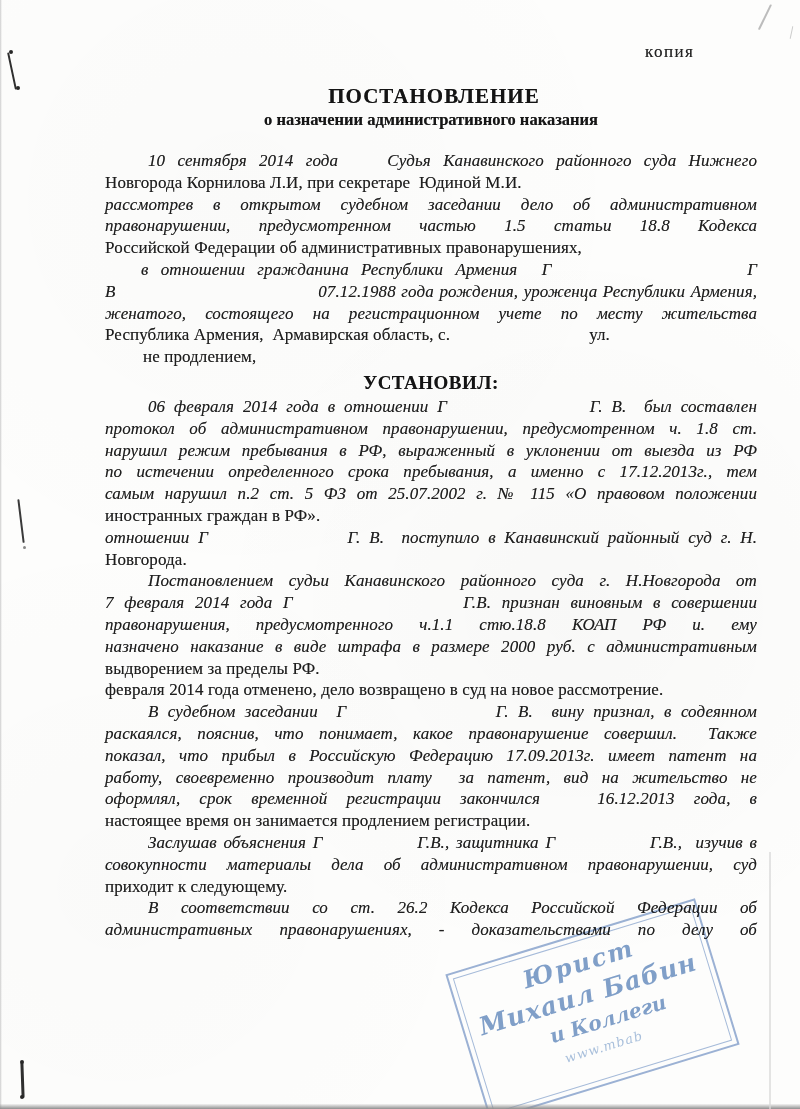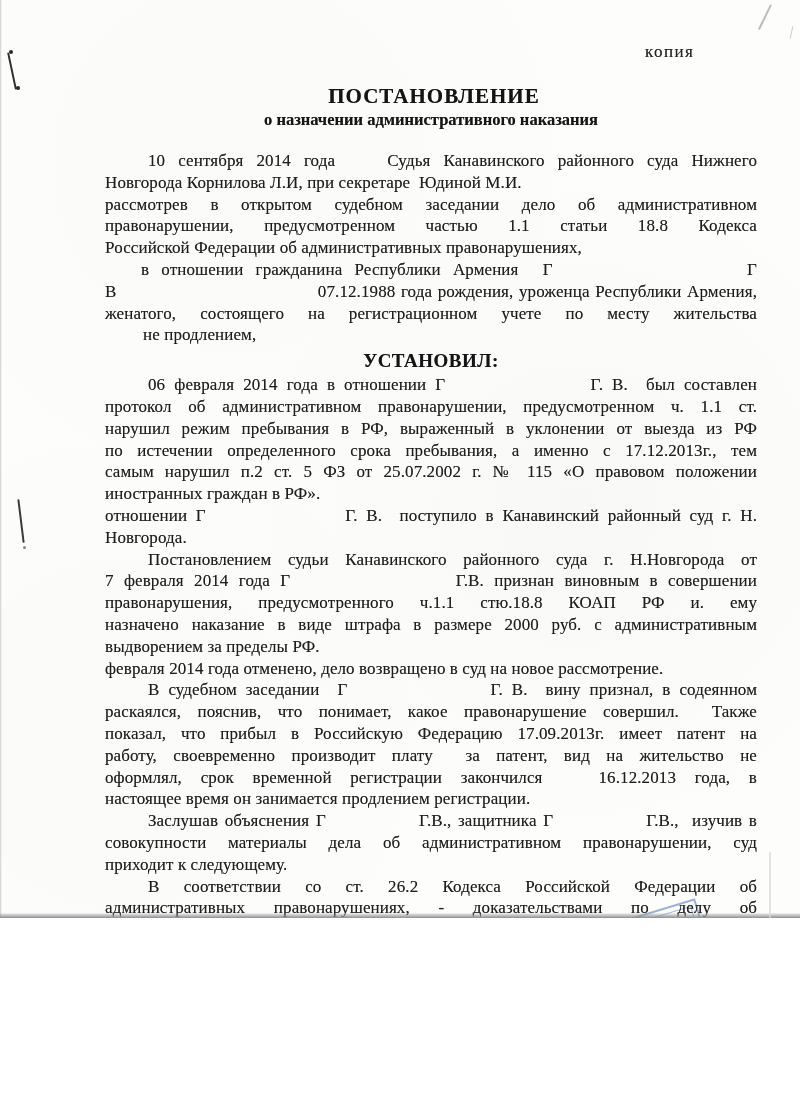--- a/index.html
+++ b/index.html
@@ -1,17 +1,17 @@
 <!DOCTYPE html>
 <html><head>
 <meta charset="utf-8">
 <style>
   html,body{margin:0;padding:0;background:#ffffff;}
   .page{
-    position:relative;width:800px;height:918px;overflow:hidden;
+    position:relative;width:800px;height:1109px;overflow:hidden;
     background:#fdfdfc;
     background-image:
       radial-gradient(circle at 30% 18%, rgba(0,0,0,0.012), transparent 40%),
       radial-gradient(circle at 72% 55%, rgba(0,0,0,0.018), transparent 45%),
       radial-gradient(circle at 15% 80%, rgba(0,0,0,0.012), transparent 35%);
     font-family:"Liberation Serif","DejaVu Serif",serif;
     color:#1e1e1e;
   }
   .copy-label{
     position:absolute;left:645px;top:42px;font-size:17px;letter-spacing:1.5px;
@@ -30,21 +30,21 @@
   .body-flow{
     position:absolute;left:105px;top:150px;width:652px;
     font-size:17px;letter-spacing:0.1px;
     text-shadow:0 0 0.5px rgba(25,25,25,0.5);
   }
   .para{margin:0;}
   .line{
     height:21.8px;line-height:21.8px;text-align:justify;text-align-last:left;
     white-space:normal;
   }
-  .line.j{text-align-last:justify;}
+  .line.j{text-align-last:justify;font-style:italic;}
   .heading{
     text-align:center;font-weight:bold;font-size:19px;letter-spacing:0.5px;
     line-height:22px;margin:4px 0 2px 0;color:#141414;
   }
   
   .stamp{
     position:absolute;left:462px;top:933px;width:257px;height:149px;
     transform:rotate(-17deg);transform-origin:center center;
     border:2px solid rgba(122,153,201,0.85);
     mix-blend-mode:multiply;opacity:0.88;
@@ -88,33 +88,34 @@
   <div class="doc-title">ПОСТАНОВЛЕНИЕ</div>
   <div class="doc-subtitle">о назначении административного наказания</div>
 
   <div class="body-flow">
       <div class="para">
         <div class="line j" style="padding-left: 43px;">10 сентября 2014 года&nbsp;&nbsp;&nbsp; Судья Канавинского районного суда Нижнего</div>
         <div class="line">Новгорода Корнилова Л.И, при секретаре&nbsp; Юдиной М.И.</div>
       </div>
       <div class="para">
         <div class="line j">рассмотрев в открытом судебном заседании дело об административном</div>
-        <div class="line j">правонарушении, предусмотренном частью 1.1 статьи 18.8 Кодекса</div>
+        <div class="line j">правонарушении, предусмотренном частью 1.5 статьи 18.8 Кодекса</div>
         <div class="line">Российской Федерации об административных правонарушениях,</div>
       </div>
       <div class="para">
         <div class="line j" style="padding-left: 36px;">в отношении гражданина Республики Армения&nbsp; Г&nbsp;&nbsp;&nbsp;&nbsp;&nbsp;&nbsp;&nbsp;&nbsp;&nbsp;&nbsp;&nbsp;&nbsp;&nbsp;&nbsp;&nbsp;&nbsp;Г</div>
         <div class="line j">В&nbsp;&nbsp;&nbsp;&nbsp;&nbsp;&nbsp;&nbsp;&nbsp;&nbsp;&nbsp;&nbsp;&nbsp;&nbsp;&nbsp;&nbsp;&nbsp;&nbsp;&nbsp;&nbsp;&nbsp;&nbsp;&nbsp;&nbsp;&nbsp;&nbsp;&nbsp;&nbsp;&nbsp;&nbsp;&nbsp;&nbsp;&nbsp;&nbsp;&nbsp;&nbsp;&nbsp;07.12.1988 года рождения, уроженца Республики Армения,</div>
         <div class="line j">женатого, состоящего на регистрационном учете по месту жительства</div>
+        <div class="line">Республика Армения,&nbsp; Армавирская область, с.&nbsp;&nbsp;&nbsp;&nbsp;&nbsp;&nbsp;&nbsp;&nbsp;&nbsp;&nbsp;&nbsp;&nbsp;&nbsp;&nbsp;&nbsp;&nbsp;&nbsp;&nbsp;&nbsp;&nbsp;&nbsp;&nbsp;&nbsp;&nbsp;&nbsp;&nbsp;&nbsp;&nbsp;&nbsp;&nbsp;&nbsp;&nbsp;ул.</div>
         <div class="line" style="padding-left: 38px;">не продлением,</div>
       </div>
       <div class="heading">УСТАНОВИЛ:</div>
       <div class="para">
         <div class="line j" style="padding-left: 43px;">06 февраля 2014 года в отношении Г&nbsp;&nbsp;&nbsp;&nbsp;&nbsp;&nbsp;&nbsp;&nbsp;&nbsp;&nbsp;&nbsp;&nbsp;&nbsp;&nbsp;&nbsp;&nbsp;Г. В.&nbsp; был составлен</div>
-        <div class="line j">протокол об административном правонарушении, предусмотренном ч. 1.1 ст.</div>
+        <div class="line j">протокол об административном правонарушении, предусмотренном ч. 1.8 ст.</div>
         <div class="line j">нарушил режим пребывания в РФ, выраженный в уклонении от выезда из РФ</div>
         <div class="line j">по истечении определенного срока пребывания, а именно с 17.12.2013г., тем</div>
         <div class="line j">самым нарушил п.2 ст. 5 ФЗ от 25.07.2002 г. № 115 «О правовом положении</div>
         <div class="line">иностранных граждан в РФ».</div>
       </div>
       <div class="para">
         <div class="line j">отношении Г&nbsp;&nbsp;&nbsp;&nbsp;&nbsp;&nbsp;&nbsp;&nbsp;&nbsp;&nbsp;&nbsp;&nbsp;&nbsp;&nbsp;&nbsp;&nbsp;Г. В.&nbsp; поступило в Канавинский районный суд г. Н.</div>
         <div class="line">Новгорода.</div>
       </div>
       <div class="para">

